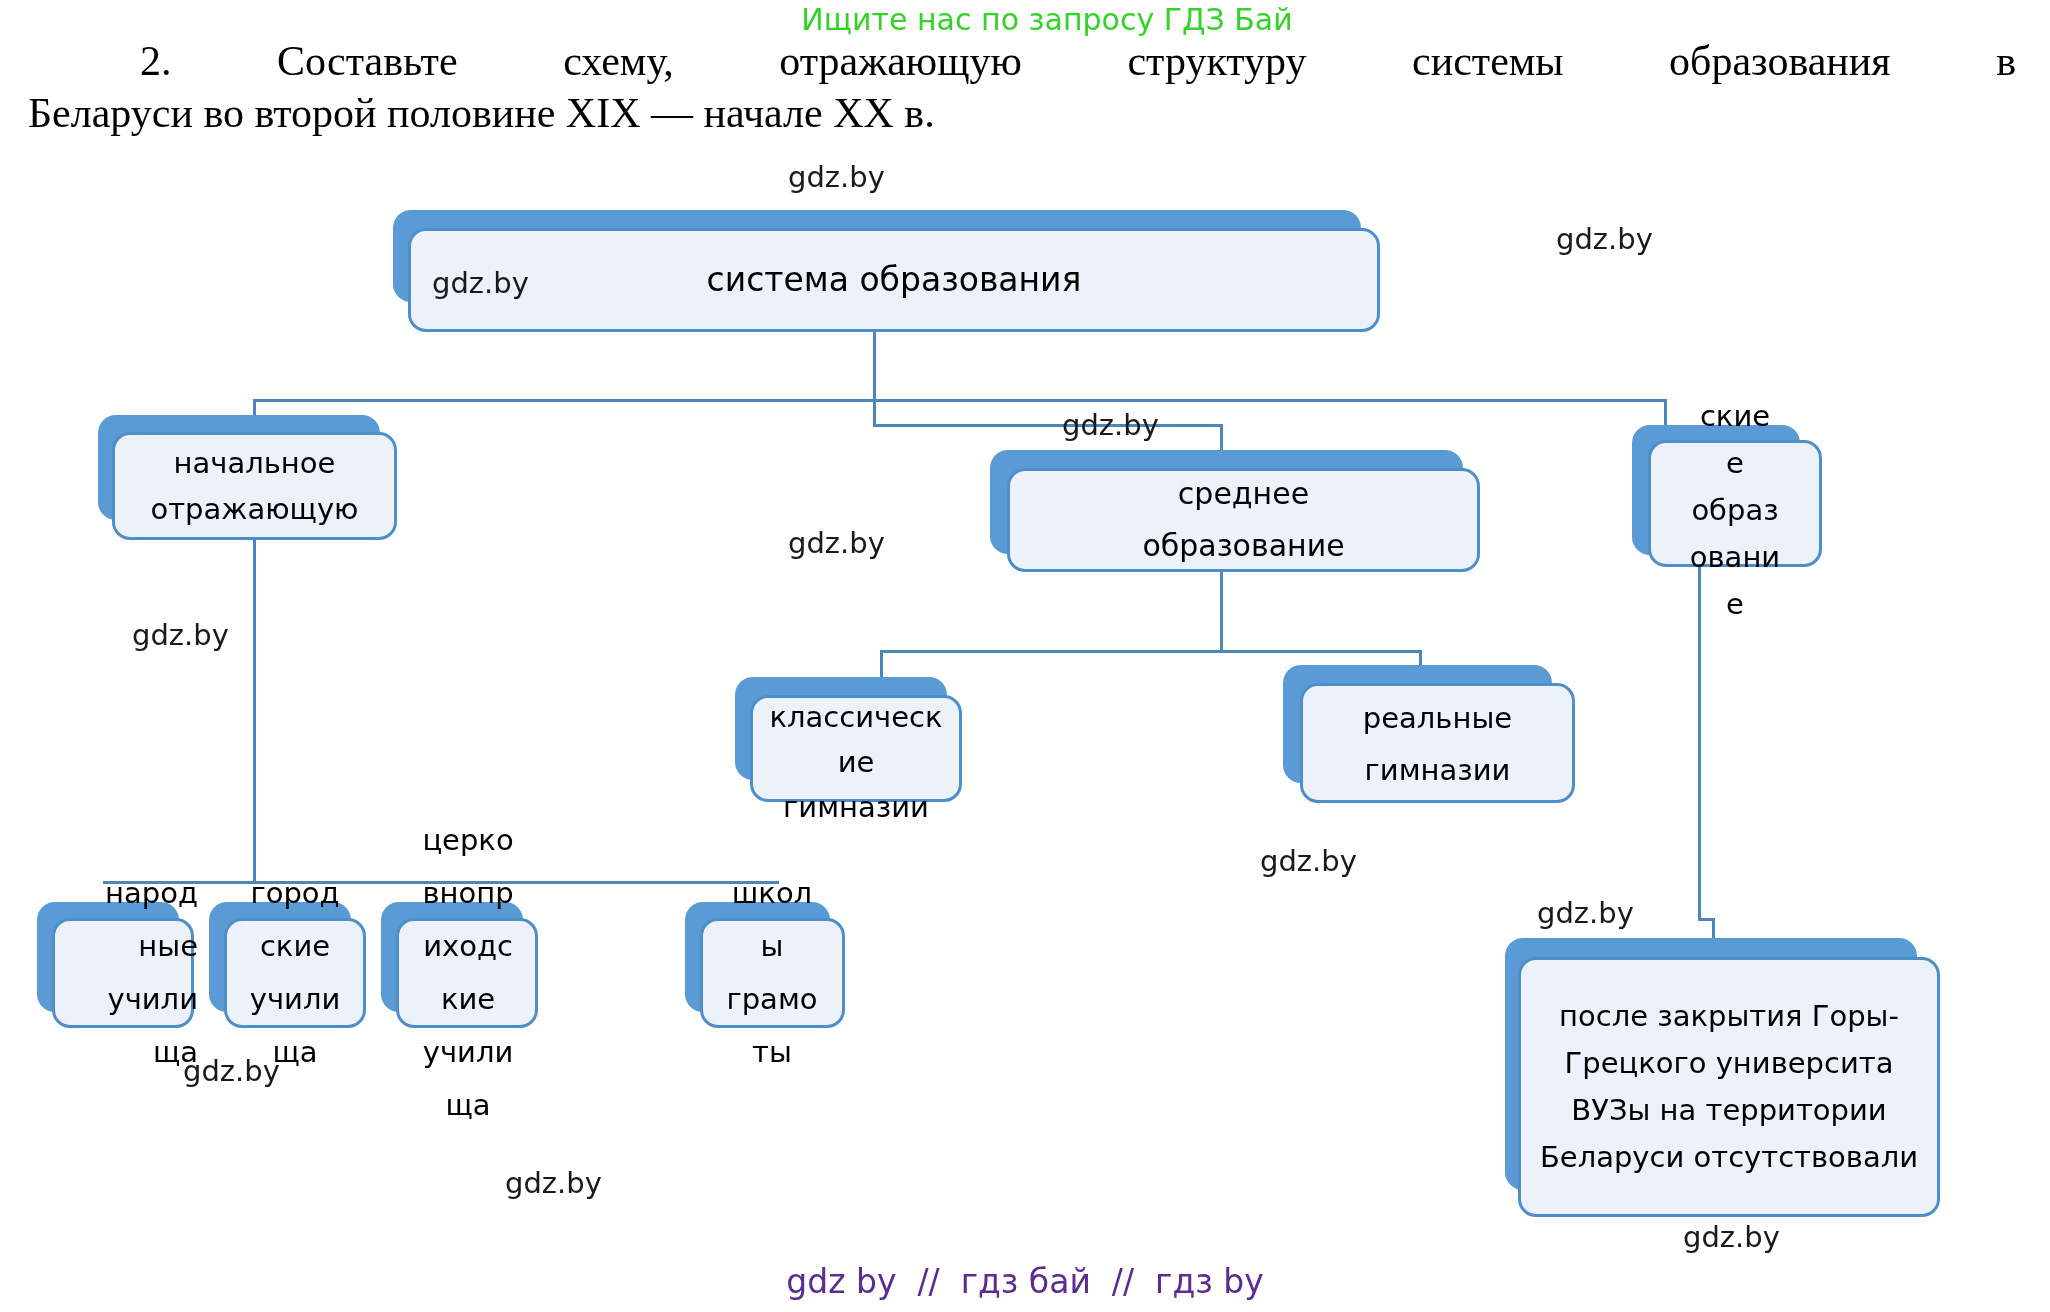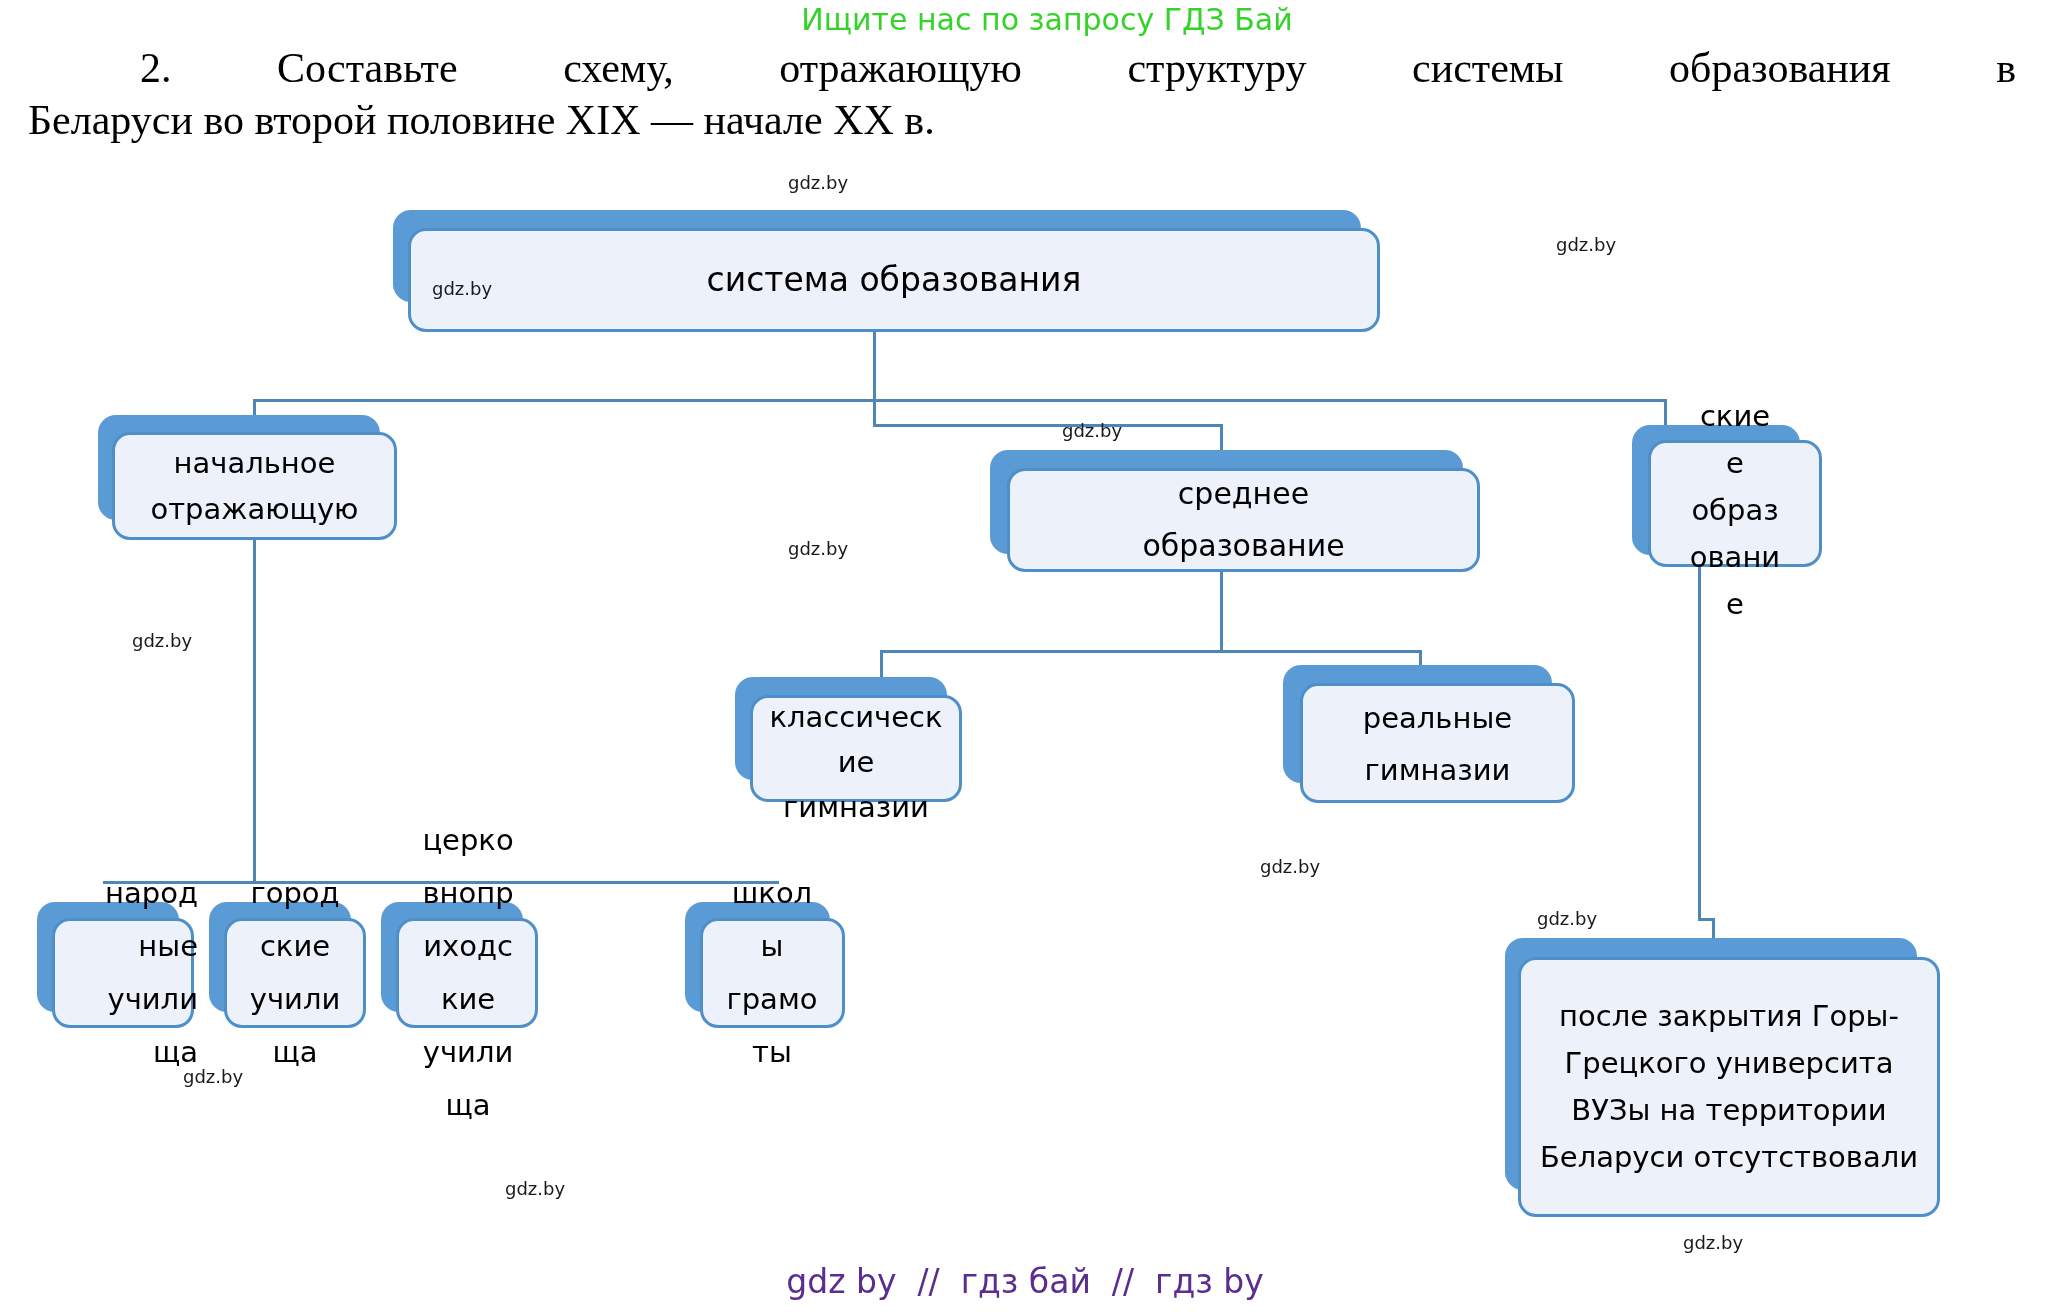--- a/index.html
+++ b/index.html
@@ -6,30 +6,30 @@
     --box_fill:#edf2fa; --box_border:#4f8fc9; --shadow_blue:#5b9bd5;
     --connector:#4f86b8; --promo_green:#35d32a; --footer_purple:#5b2d90;
     --watermark_color:#1a1a1a;
   }
   html,body{margin:0;padding:0;}
   body{width:2050px;height:1312px;position:relative;background:#ffffff;
        font-family:"DejaVu Sans",sans-serif;overflow:hidden;}
   .abs{position:absolute;}
   .promo{left:0;top:2px;width:2050px;text-align:center;font-size:30px;
          color:var(--promo_green);font-weight:500;padding-left:22px;}
-  .task{font-family:"Liberation Serif",serif;font-size:42px;color:#000;line-height:50px;margin-top:7px;}
+  .task{font-family:"Liberation Serif",serif;font-size:42px;color:#000;line-height:50px;}
   .task1{left:28px;top:36px;width:1988px;text-indent:112px;
          text-align:justify;text-align-last:justify;}
   .task2{left:28px;top:88px;width:1500px;}
   .shadow{position:absolute;background:var(--shadow_blue);border-radius:18px;}
   .box{position:absolute;background:var(--box_fill);
        border:3px solid var(--box_border);border-radius:18px;box-sizing:border-box;}
   .ntext{position:absolute;color:#000;text-align:center;white-space:pre-line;}
   .conn{position:absolute;background:var(--connector);}
-  .wm{position:absolute;font-size:18px;color:var(--watermark_color);margin-top:12px;}
+  .wm{position:absolute;font-size:29px;color:var(--watermark_color);}
   .footer{left:0;top:1262px;width:2050px;text-align:center;font-size:33px;
           color:var(--footer_purple);white-space:pre;}
 </style>
 </head>
 <body>
 
 <div class="abs promo">Ищите нас по запросу ГДЗ Бай</div>
 <div class="abs task task1">2. Составьте схему, отражающую структуру системы образования в</div>
 <div class="abs task task2">Беларуси во второй половине XIX — начале XX в.</div>
 

